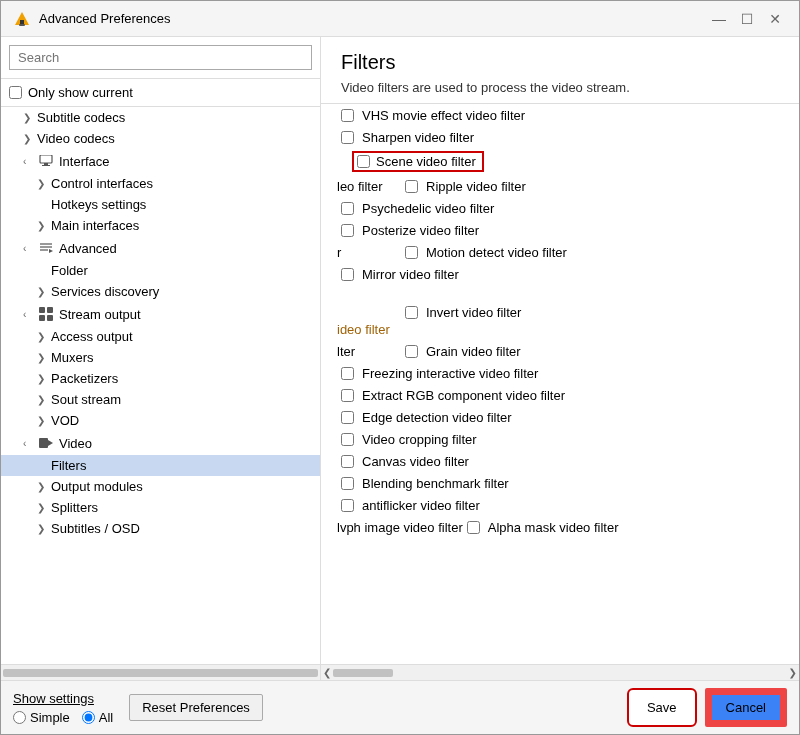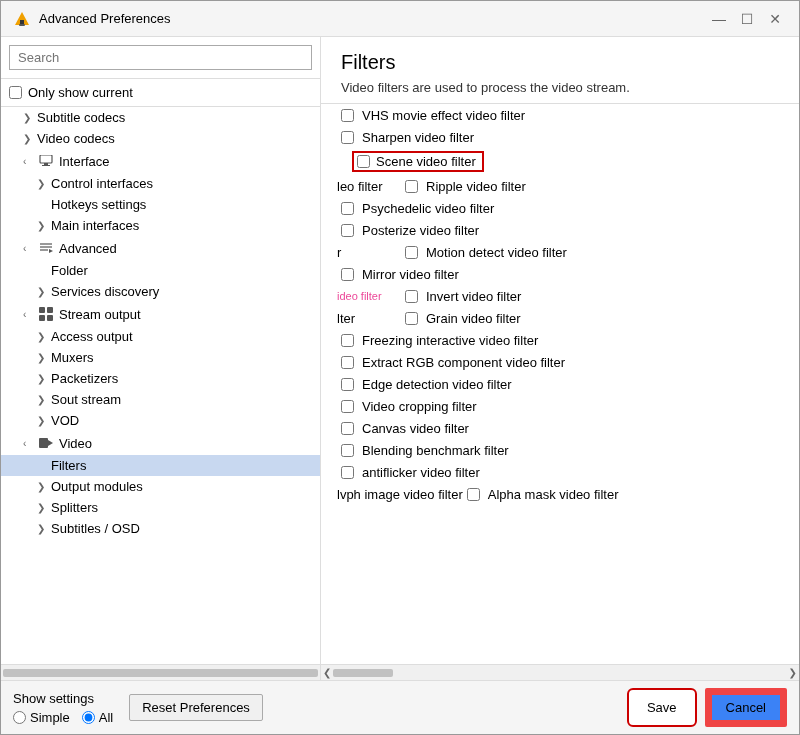--- a/index.html
+++ b/index.html
@@ -463,21 +463,21 @@
           <input type="checkbox" class="filter-checkbox" style="margin-left: 4px;">
           <span class="filter-label">Motion detect video filter</span>
         </div>
 
         <div class="filter-row">
           <input type="checkbox" class="filter-checkbox" style="">
           <span class="filter-label">Mirror video filter</span>
         </div>
 
         <div style="display:flex; align-items:center; min-height:22px; padding: 3px 0;">
-          <span style="font-size:11px; color:#ec4899; padding-left:16px; min-width:80px; overflow:hidden;">ideo filter</span>
+          <span style="font-size:13px; color:#a16207; padding-left:16px; min-width:80px; overflow:hidden;margin-top:34px;">ideo filter</span>
           <input type="checkbox" class="filter-checkbox" style="margin-left: 4px;">
           <span class="filter-label">Invert video filter</span>
         </div>
 
         <div style="display:flex; align-items:center; min-height:22px; padding: 3px 0;">
           <span style="font-size:13px; color:#000; padding-left:16px; min-width:80px; overflow:hidden;">lter</span>
           <input type="checkbox" class="filter-checkbox" style="margin-left: 4px;">
           <span class="filter-label">Grain video filter</span>
         </div>
 
@@ -528,21 +528,21 @@
         <span style="font-size:10px; color:#666; cursor:pointer;">❮</span>
         <div style="flex:1; height:8px; background:#c1c1c1; border-radius:2px; max-width:60px;"></div>
         <span style="font-size:10px; color:#666; cursor:pointer; margin-left:auto;">❯</span>
       </div>
     </div>
   </div>
 
   <div class="bottom-bar">
     <div style="display:flex; align-items:center; gap:16px;">
       <div>
-        <div style="font-size:13px; margin-bottom:4px;">Show settings</div>
+        <div style="font-size:13px; margin-bottom:4px;text-decoration:underline;">Show settings</div>
         <div class="radio-group">
           <label class="radio-label">
             <input type="radio" name="settings-type" style="">
             <span>Simple</span>
           </label>
           <label class="radio-label">
             <input type="radio" name="settings-type" checked="" style="">
             <span>All</span>
           </label>
         </div>

